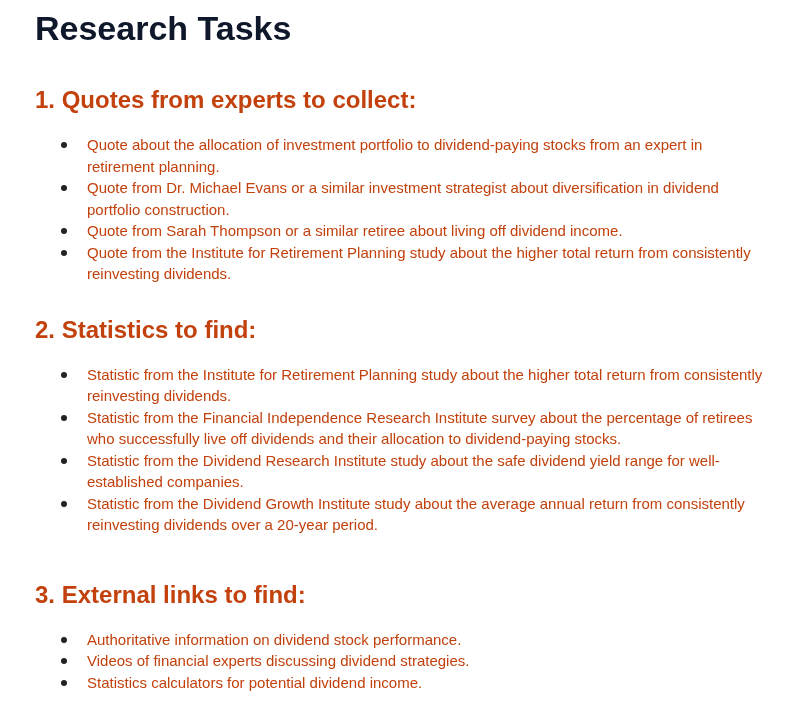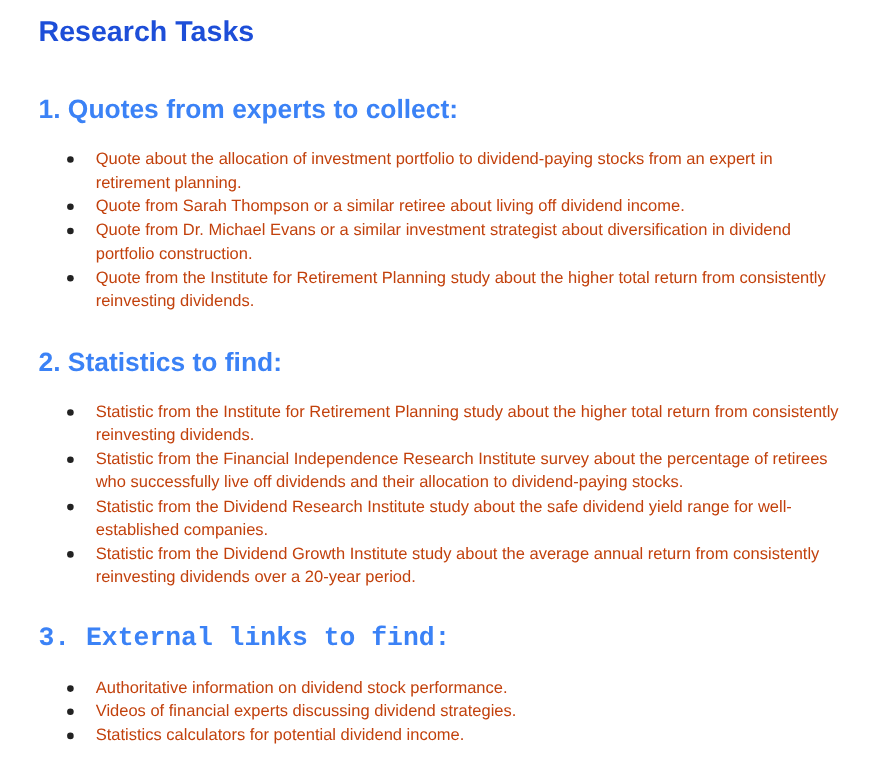--- a/index.html
+++ b/index.html
@@ -14,35 +14,35 @@
       font-family: "Liberation Sans", sans-serif;
       color: #111111;
     }
     .page {
       position: relative;
       padding: 0 0 0 35px;
     }
     h1 {
       margin: 0;
       padding-top: 8px;
-      font-size: 26px;
+      font-size: 34px;
       font-weight: bold;
       line-height: 40px;
-      color: #1d4ed8;
+      color: #0f172a;
     }
     h2 {
       margin: 0;
       font-size: 24px;
       font-weight: bold;
       line-height: 28px;
-      color: #3b82f6;
+      color: #c2410c;
     }
     .sec1-title { margin-top: 38px; }
     .sec2-title { margin-top: 31px; }
-    .sec3-title { margin-top: 31px; font-family: Liberation Mono, monospace; }
+    .sec3-title { margin-top: 45px; }
     ul {
       list-style: none;
       margin: 0;
       padding: 0;
     }
     .list { margin-top: 20px; }
     li {
       position: relative;
       padding-left: 52px;
       font-size: 15px;
@@ -63,22 +63,22 @@
 </head>
 <body>
 
 <div class="page">
   <h1>Research Tasks</h1>
 
   <section>
     <h2 class="sec1-title">1. Quotes from experts to collect:</h2>
     <ul class="list">
       <li><span class="bullet"></span><span>Quote about the allocation of investment portfolio to dividend-paying stocks from an expert in retirement planning.</span></li>
+      <li><span class="bullet"></span><span>Quote from Dr. Michael Evans or a similar investment strategist about diversification in dividend portfolio construction.</span></li>
       <li><span class="bullet"></span><span>Quote from Sarah Thompson or a similar retiree about living off dividend income.</span></li>
-      <li><span class="bullet"></span><span>Quote from Dr. Michael Evans or a similar investment strategist about diversification in dividend portfolio construction.</span></li>
       <li><span class="bullet"></span><span>Quote from the Institute for Retirement Planning study about the higher total return from consistently reinvesting dividends.</span></li>
     </ul>
   </section>
 
   <section>
     <h2 class="sec2-title">2. Statistics to find:</h2>
     <ul class="list">
       <li><span class="bullet"></span><span>Statistic from the Institute for Retirement Planning study about the higher total return from consistently reinvesting dividends.</span></li>
       <li><span class="bullet"></span><span>Statistic from the Financial Independence Research Institute survey about the percentage of retirees who successfully live off dividends and their allocation to dividend-paying stocks.</span></li>
       <li><span class="bullet"></span><span>Statistic from the Dividend Research Institute study about the safe dividend yield range for well-established companies.</span></li>

